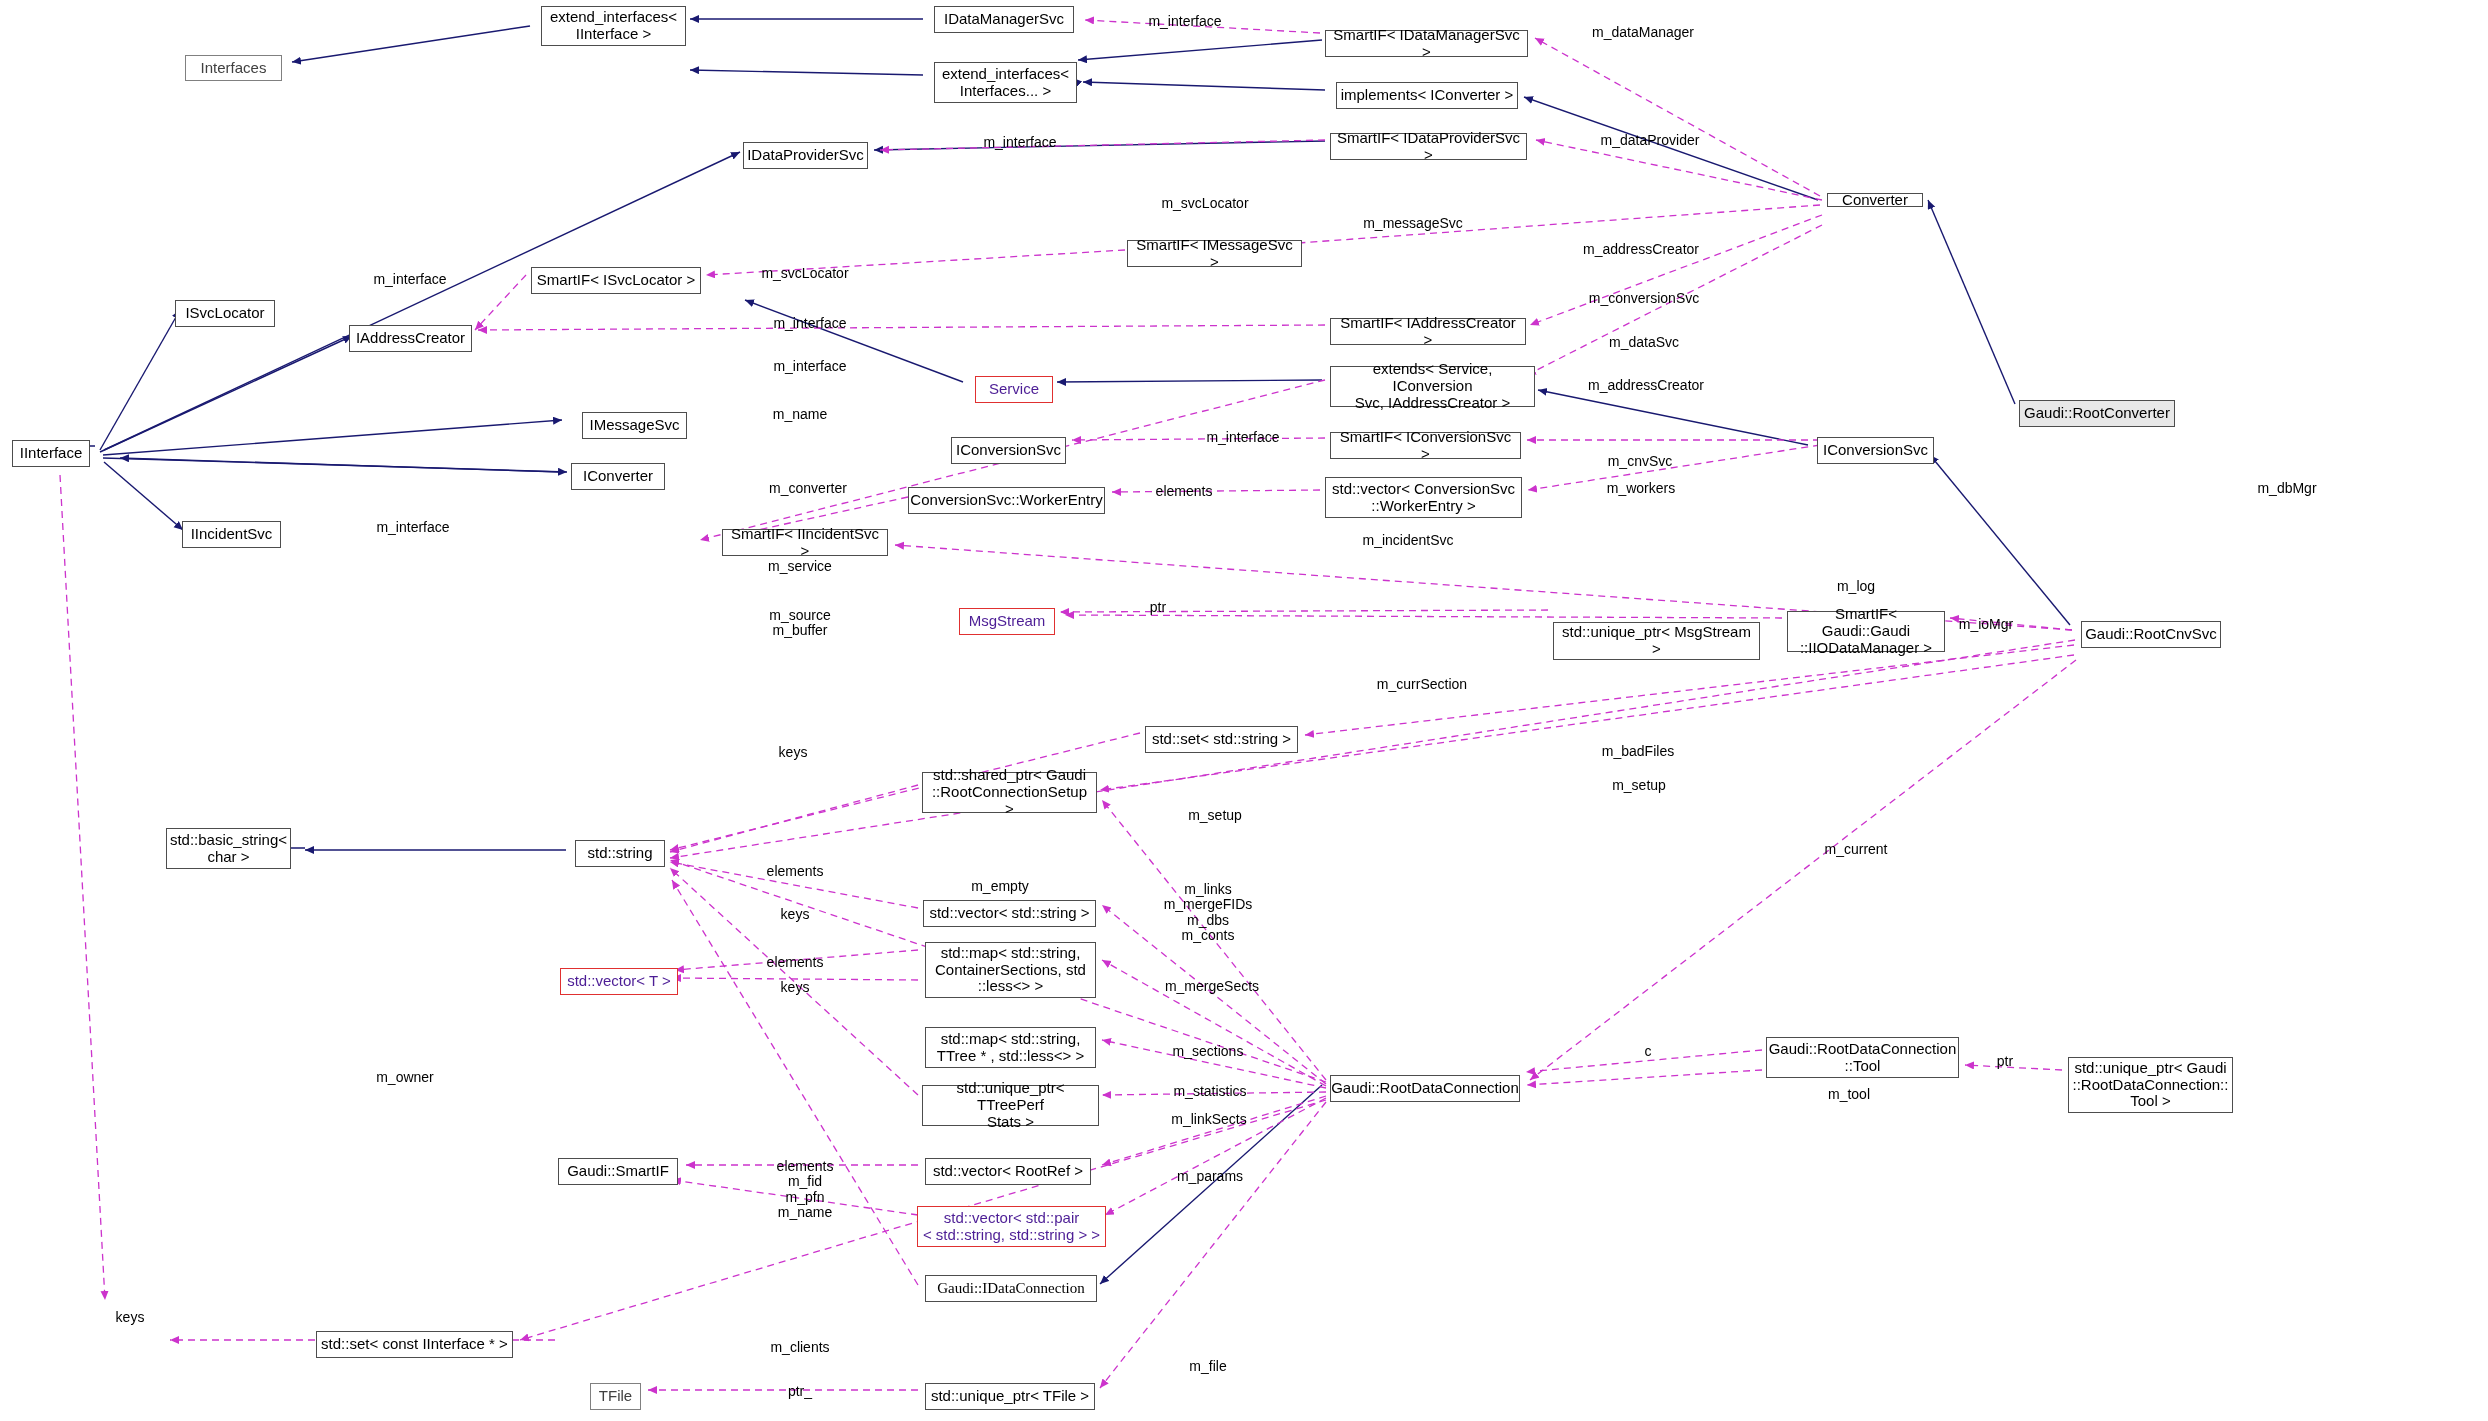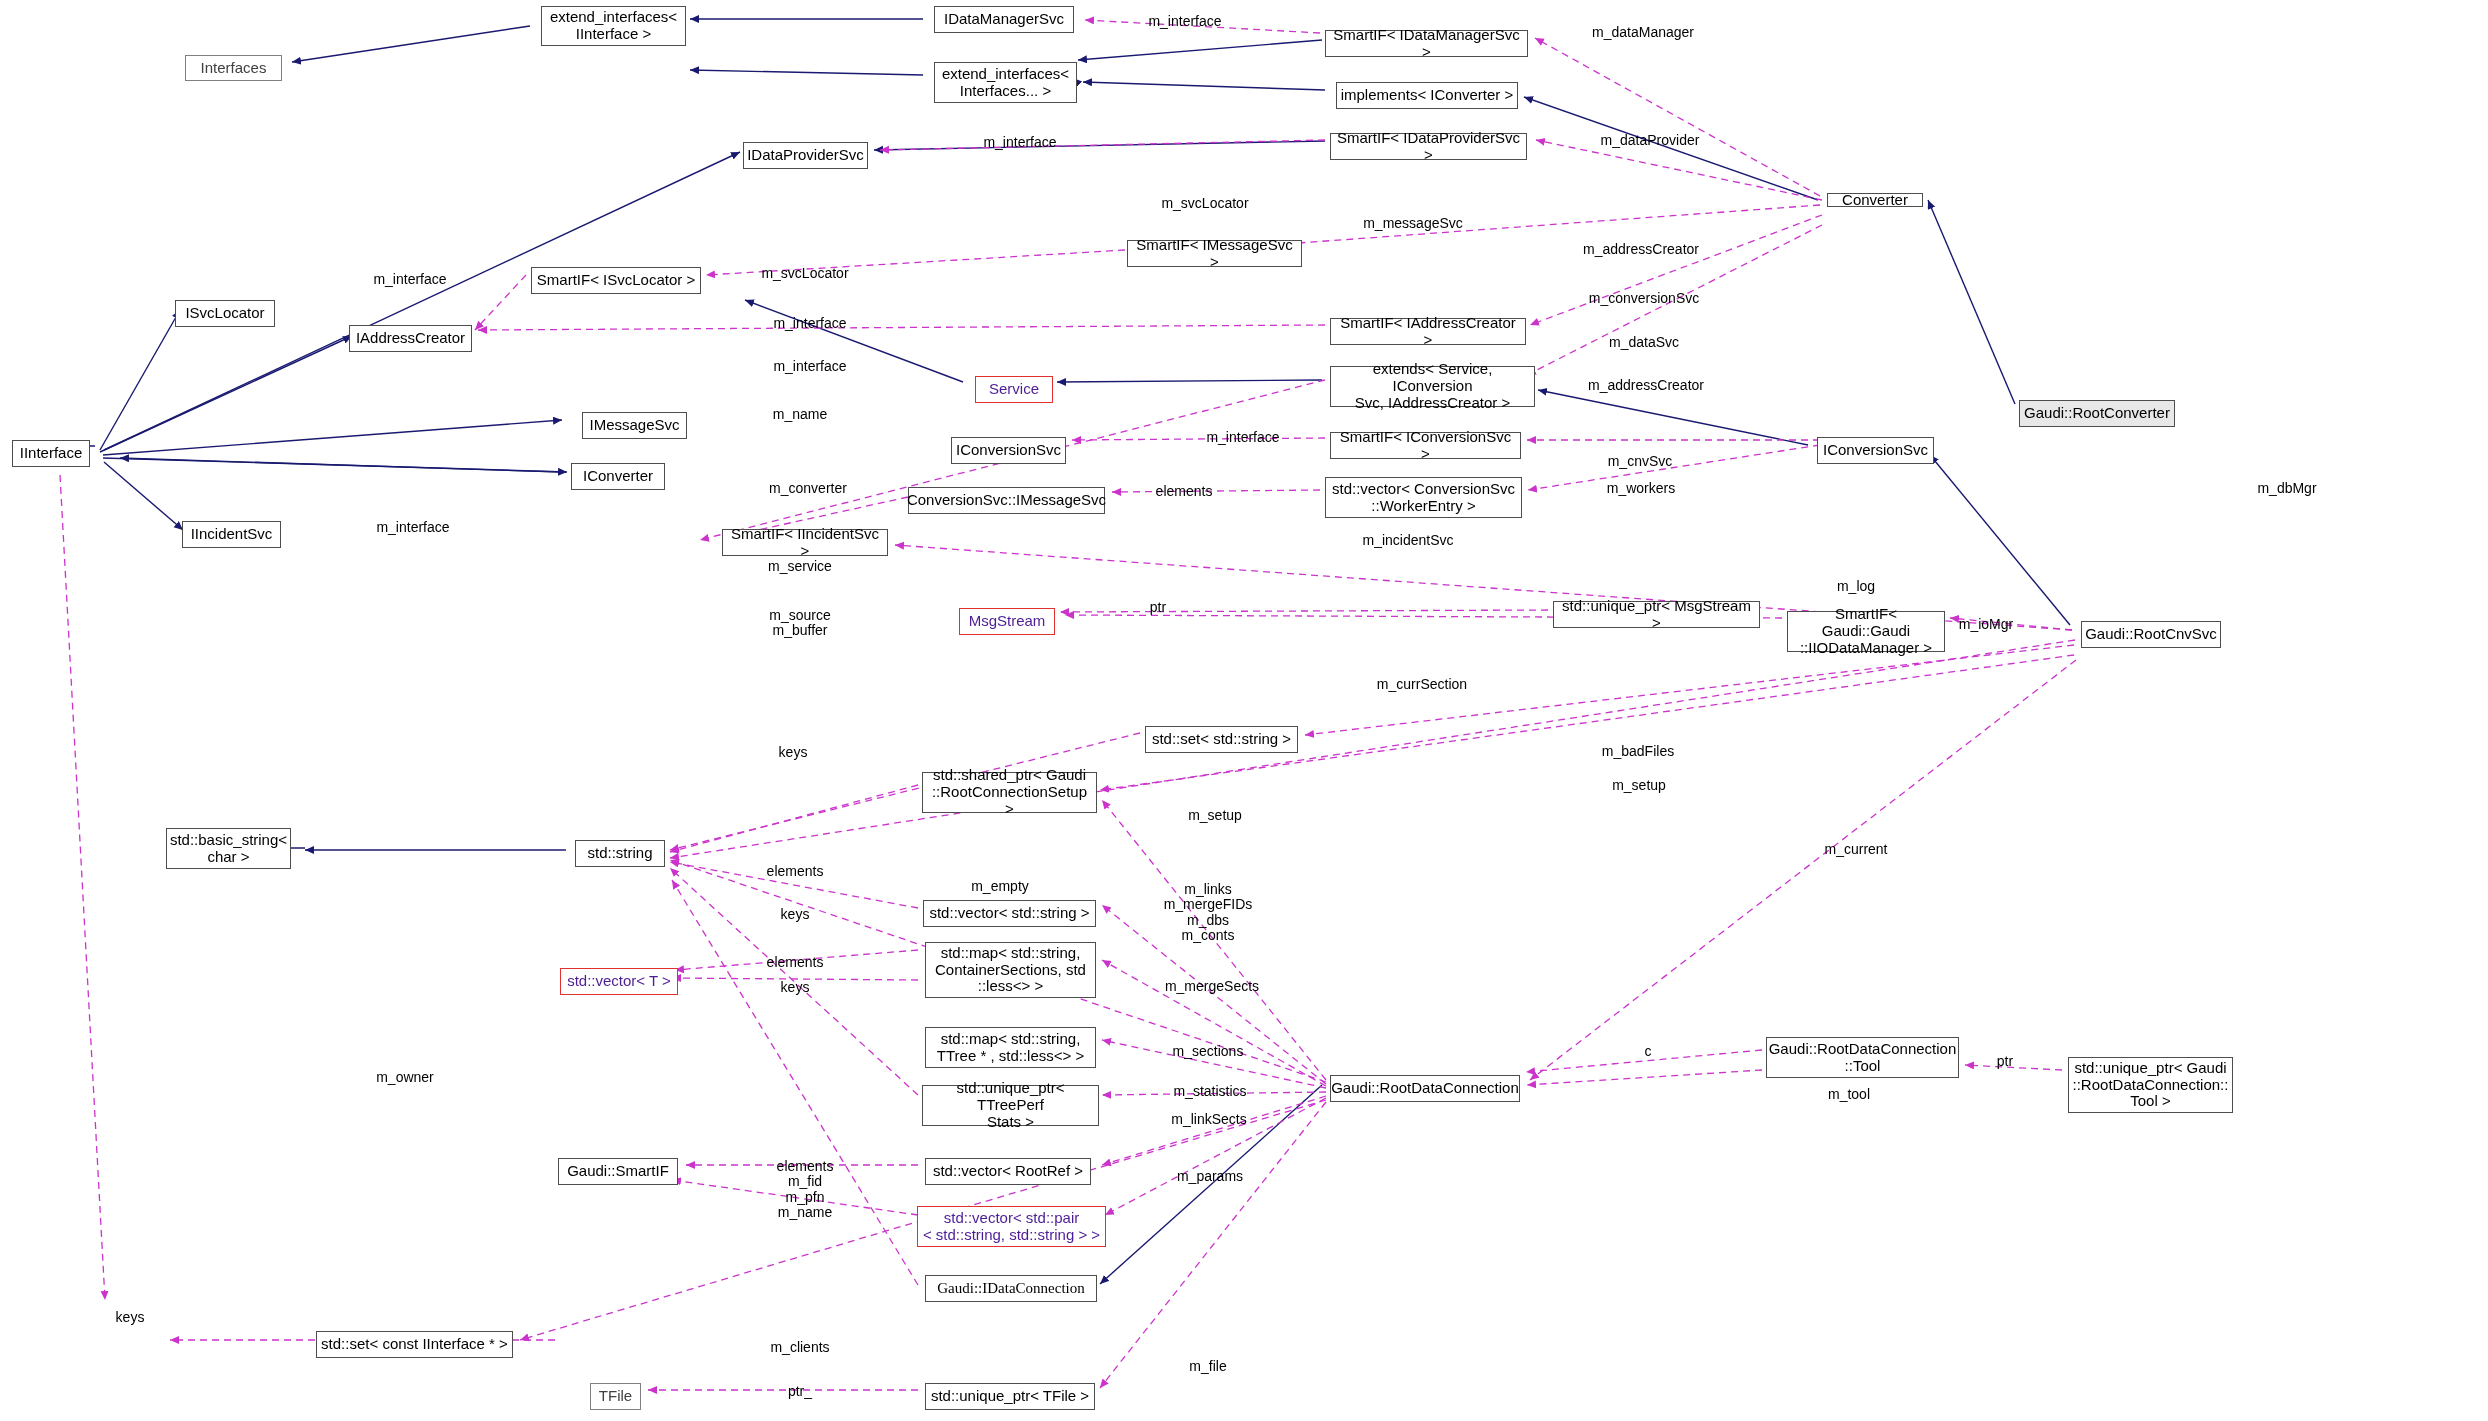--- a/index.html
+++ b/index.html
@@ -177,27 +177,27 @@
       <div class="node red" style="left: 975px; top: 376px; width: 78px; height: 27px;">Service</div>
       <div class="node" style="left: 1330px; top: 366px; width: 205px; height: 41px;">extends&lt; Service, IConversion
 Svc, IAddressCreator &gt;</div>
       <div class="node current" style="left: 2019px; top: 400px; width: 156px; height: 27px;">Gaudi::RootConverter</div>
       <div class="node" style="left: 566px; top: 412px; width: 105px; height: 27px; margin-left: 16px;">IMessageSvc</div>
       <div class="node" style="left: 951px; top: 437px; width: 115px; height: 27px;">IConversionSvc</div>
       <div class="node" style="left: 1330px; top: 432px; width: 191px; height: 27px;">SmartIF&lt; IConversionSvc &gt;</div>
       <div class="node" style="left: 12px; top: 440px; width: 78px; height: 27px;">IInterface</div>
       <div class="node" style="left: 571px; top: 463px; width: 94px; height: 27px;">IConverter</div>
       <div class="node" style="left: 1817px; top: 437px; width: 117px; height: 27px;">IConversionSvc</div>
-      <div class="node" style="left: 908px; top: 487px; width: 197px; height: 27px;">ConversionSvc::IMessageSvc</div>
+      <div class="node" style="left: 908px; top: 487px; width: 197px; height: 27px;">ConversionSvc::WorkerEntry</div>
       <div class="node" style="left: 1325px; top: 477px; width: 197px; height: 41px;">std::vector&lt; ConversionSvc
 ::WorkerEntry &gt;</div>
       <div class="node" style="left: 182px; top: 521px; width: 99px; height: 27px;">IIncidentSvc</div>
       <div class="node" style="left: 722px; top: 529px; width: 166px; height: 27px;">SmartIF&lt; IIncidentSvc &gt;</div>
       <div class="node red" style="left: 959px; top: 608px; width: 96px; height: 27px;">MsgStream</div>
-      <div class="node" style="left: 1553px; top: 601px; width: 207px; height: 27px;">std::unique_ptr&lt; MsgStream &gt;</div>
+      <div class="node" style="left: 1553px; top: 622px; width: 207px; height: 38px;">std::unique_ptr&lt; MsgStream &gt;</div>
       <div class="node" style="left: 1787px; top: 611px; width: 158px; height: 41px;">SmartIF&lt; Gaudi::Gaudi
 ::IIODataManager &gt;</div>
       <div class="node" style="left: 2081px; top: 621px; width: 140px; height: 27px;">Gaudi::RootCnvSvc</div>
       <div class="node" style="left: 1145px; top: 726px; width: 153px; height: 27px;">std::set&lt; std::string &gt;</div>
       <div class="node" style="left: 922px; top: 772px; width: 175px; height: 41px;">std::shared_ptr&lt; Gaudi
 ::RootConnectionSetup &gt;</div>
       <div class="node" style="left: 166px; top: 828px; width: 125px; height: 41px;">std::basic_string&lt;
 char &gt;</div>
       <div class="node" style="left: 575px; top: 840px; width: 90px; height: 27px;">std::string</div>
       <div class="node" style="left: 923px; top: 900px; width: 173px; height: 27px;">std::vector&lt; std::string &gt;</div>

